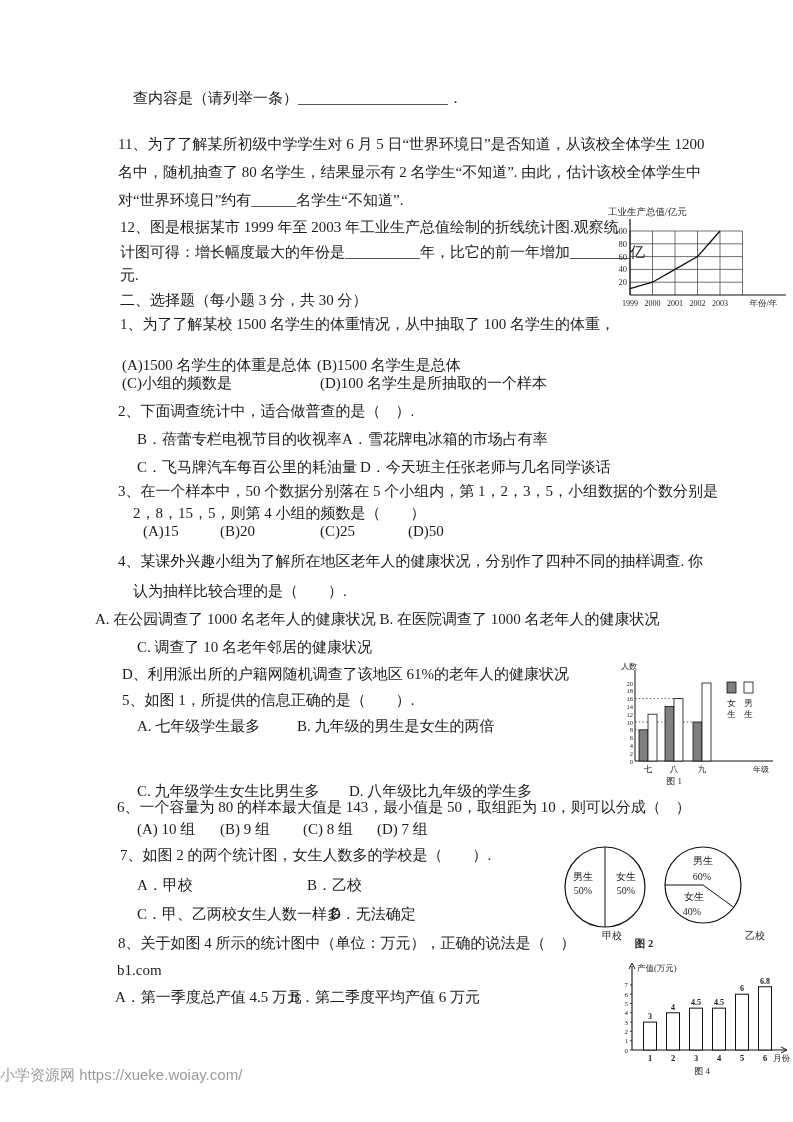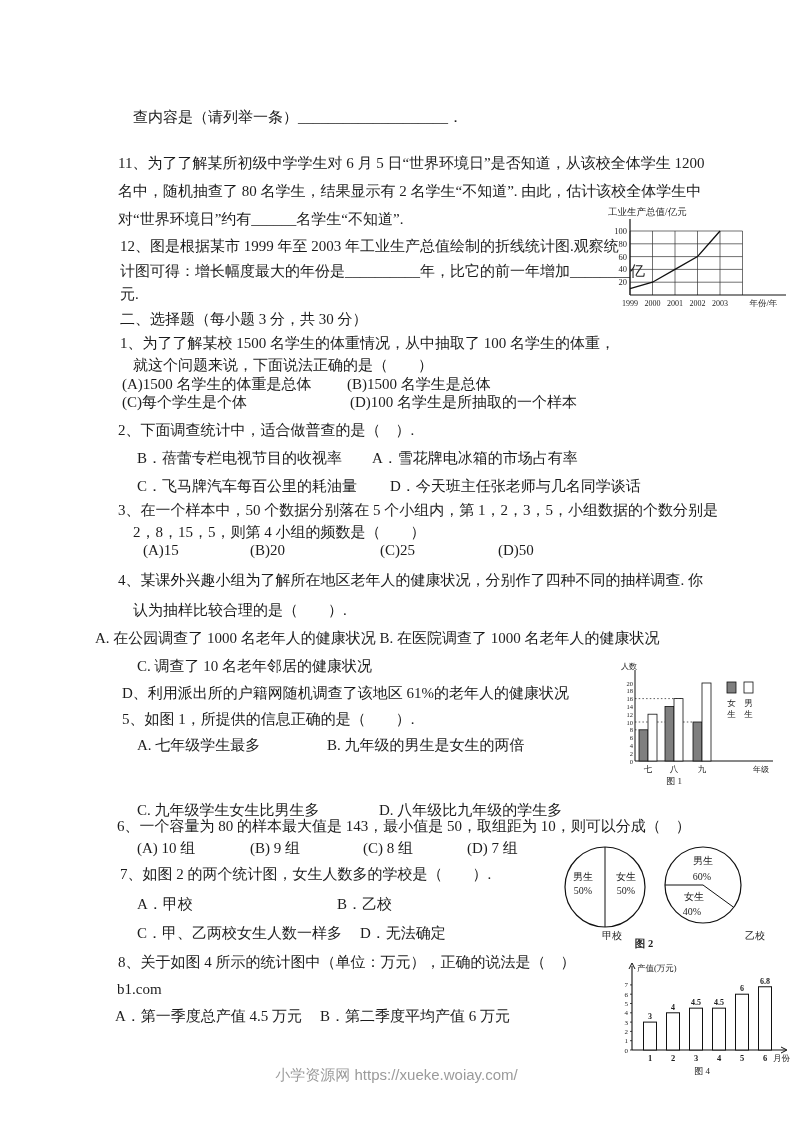--- a/index.html
+++ b/index.html
@@ -1,25 +1,25 @@
 <!DOCTYPE html>
 <html><head>
 <meta charset="utf-8">
 <style>
   html,body{margin:0;padding:0;background:#fff;}
   .page{
     position:relative;width:793px;height:1122px;background:#ffffff;
     font-family:"Liberation Serif","DejaVu Serif",serif;
     color:#1c1c1c;overflow:hidden;
   }
-  .ln{position:absolute;font-size:15px;line-height:20px;white-space:nowrap;margin-top:19px;}
-  .row{display:flex;gap:30px;}
+  .ln{position:absolute;font-size:15px;line-height:20px;white-space:nowrap;}
+  .row{display:flex;}
   .row span{display:inline-block;white-space:nowrap;}
   .footer{
-    position:absolute;left:0;top:1066px;width:793px;text-align:center;
+    position:absolute;left:0;top:1066px;width:793px;text-align:left;
     font-family:"Liberation Sans","DejaVu Sans",sans-serif;
     font-size:15px;color:#9b9b9b;
   }
   .chart{position:absolute;}
   .chart svg{display:block;}
   .chart text{font-family:"Liberation Serif","DejaVu Serif",serif;fill:#1c1c1c;}
 </style>
 </head>
 <body>
 
@@ -31,27 +31,26 @@
   <div class="ln" style="left:118px;top:162px">名中，随机抽查了 80 名学生，结果显示有 2 名学生“不知道”. 由此，估计该校全体学生中</div>
   <div class="ln" style="left:118px;top:190px">对“世界环境日”约有______名学生“不知道”.</div>
 
   <div class="ln" style="left:120px;top:217px">12、图是根据某市 1999 年至 2003 年工业生产总值绘制的折线统计图.观察统</div>
   <div class="ln" style="left:120px;top:242px">计图可得：增长幅度最大的年份是__________年，比它的前一年增加________亿</div>
   <div class="ln" style="left:120px;top:265px">元.</div>
 
   <div class="ln" style="left:120px;top:290px">二、选择题（每小题 3 分，共 30 分）</div>
 
   <div class="ln" style="left:120px;top:314px">1、为了了解某校 1500 名学生的体重情况，从中抽取了 100 名学生的体重，</div>
-  <div class="ln" style="left:133px;top:336px">就这个问题来说，下面说法正确的是（　　）</div>
   <div class="ln row" style="left:122px;top:355px">
     <span style="width:195px">(A)1500 名学生的体重是总体</span>
     <span>(B)1500 名学生是总体</span>
   </div>
   <div class="ln row" style="left:122px;top:373px">
-    <span style="width:198px">(C)每个学生是个体</span>
+    <span style="width:198px">(C)小组的频数是</span>
     <span>(D)100 名学生是所抽取的一个样本</span>
   </div>
 
   <div class="ln" style="left:118px;top:401px">2、下面调查统计中，适合做普查的是（　）.</div>
   <div class="ln row" style="left:137px;top:429px">
     <span>B．蓓蕾专栏电视节目的收视率</span>
     <span style="width:221px">A．雪花牌电冰箱的市场占有率</span>
   </div>
   <div class="ln row" style="left:137px;top:457px">
     <span style="width:223px">C．飞马牌汽车每百公里的耗油量</span>

